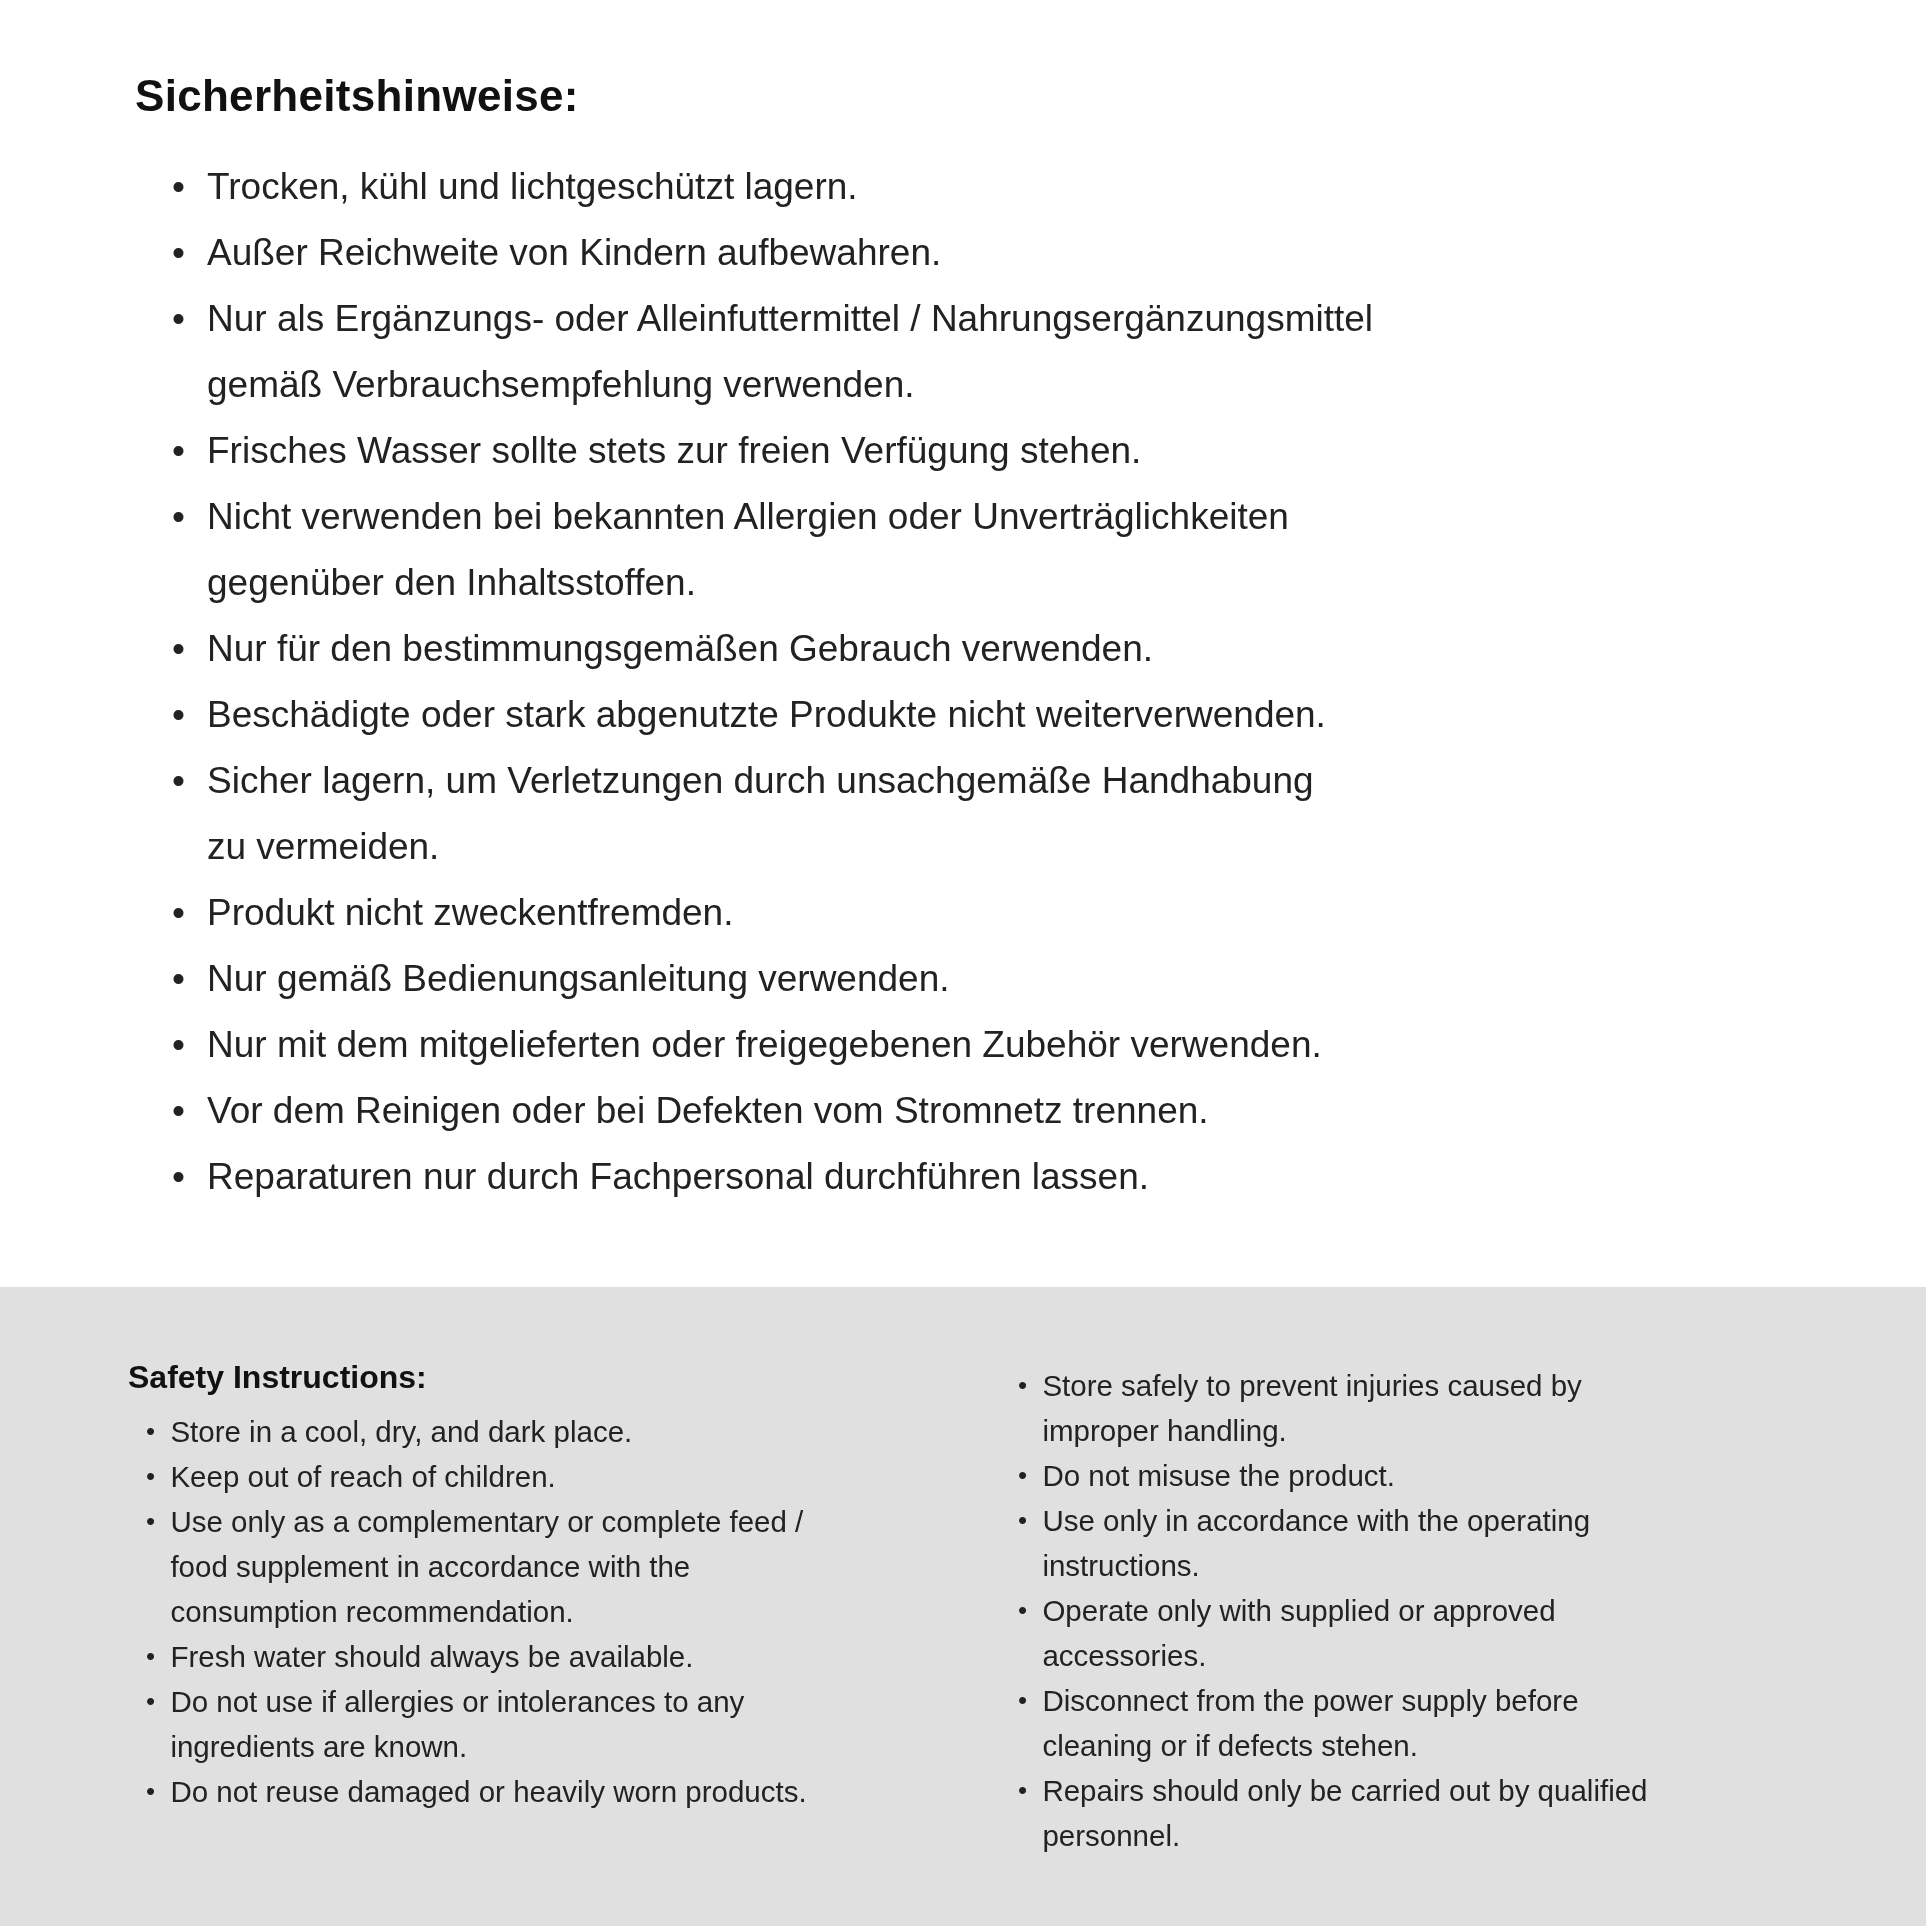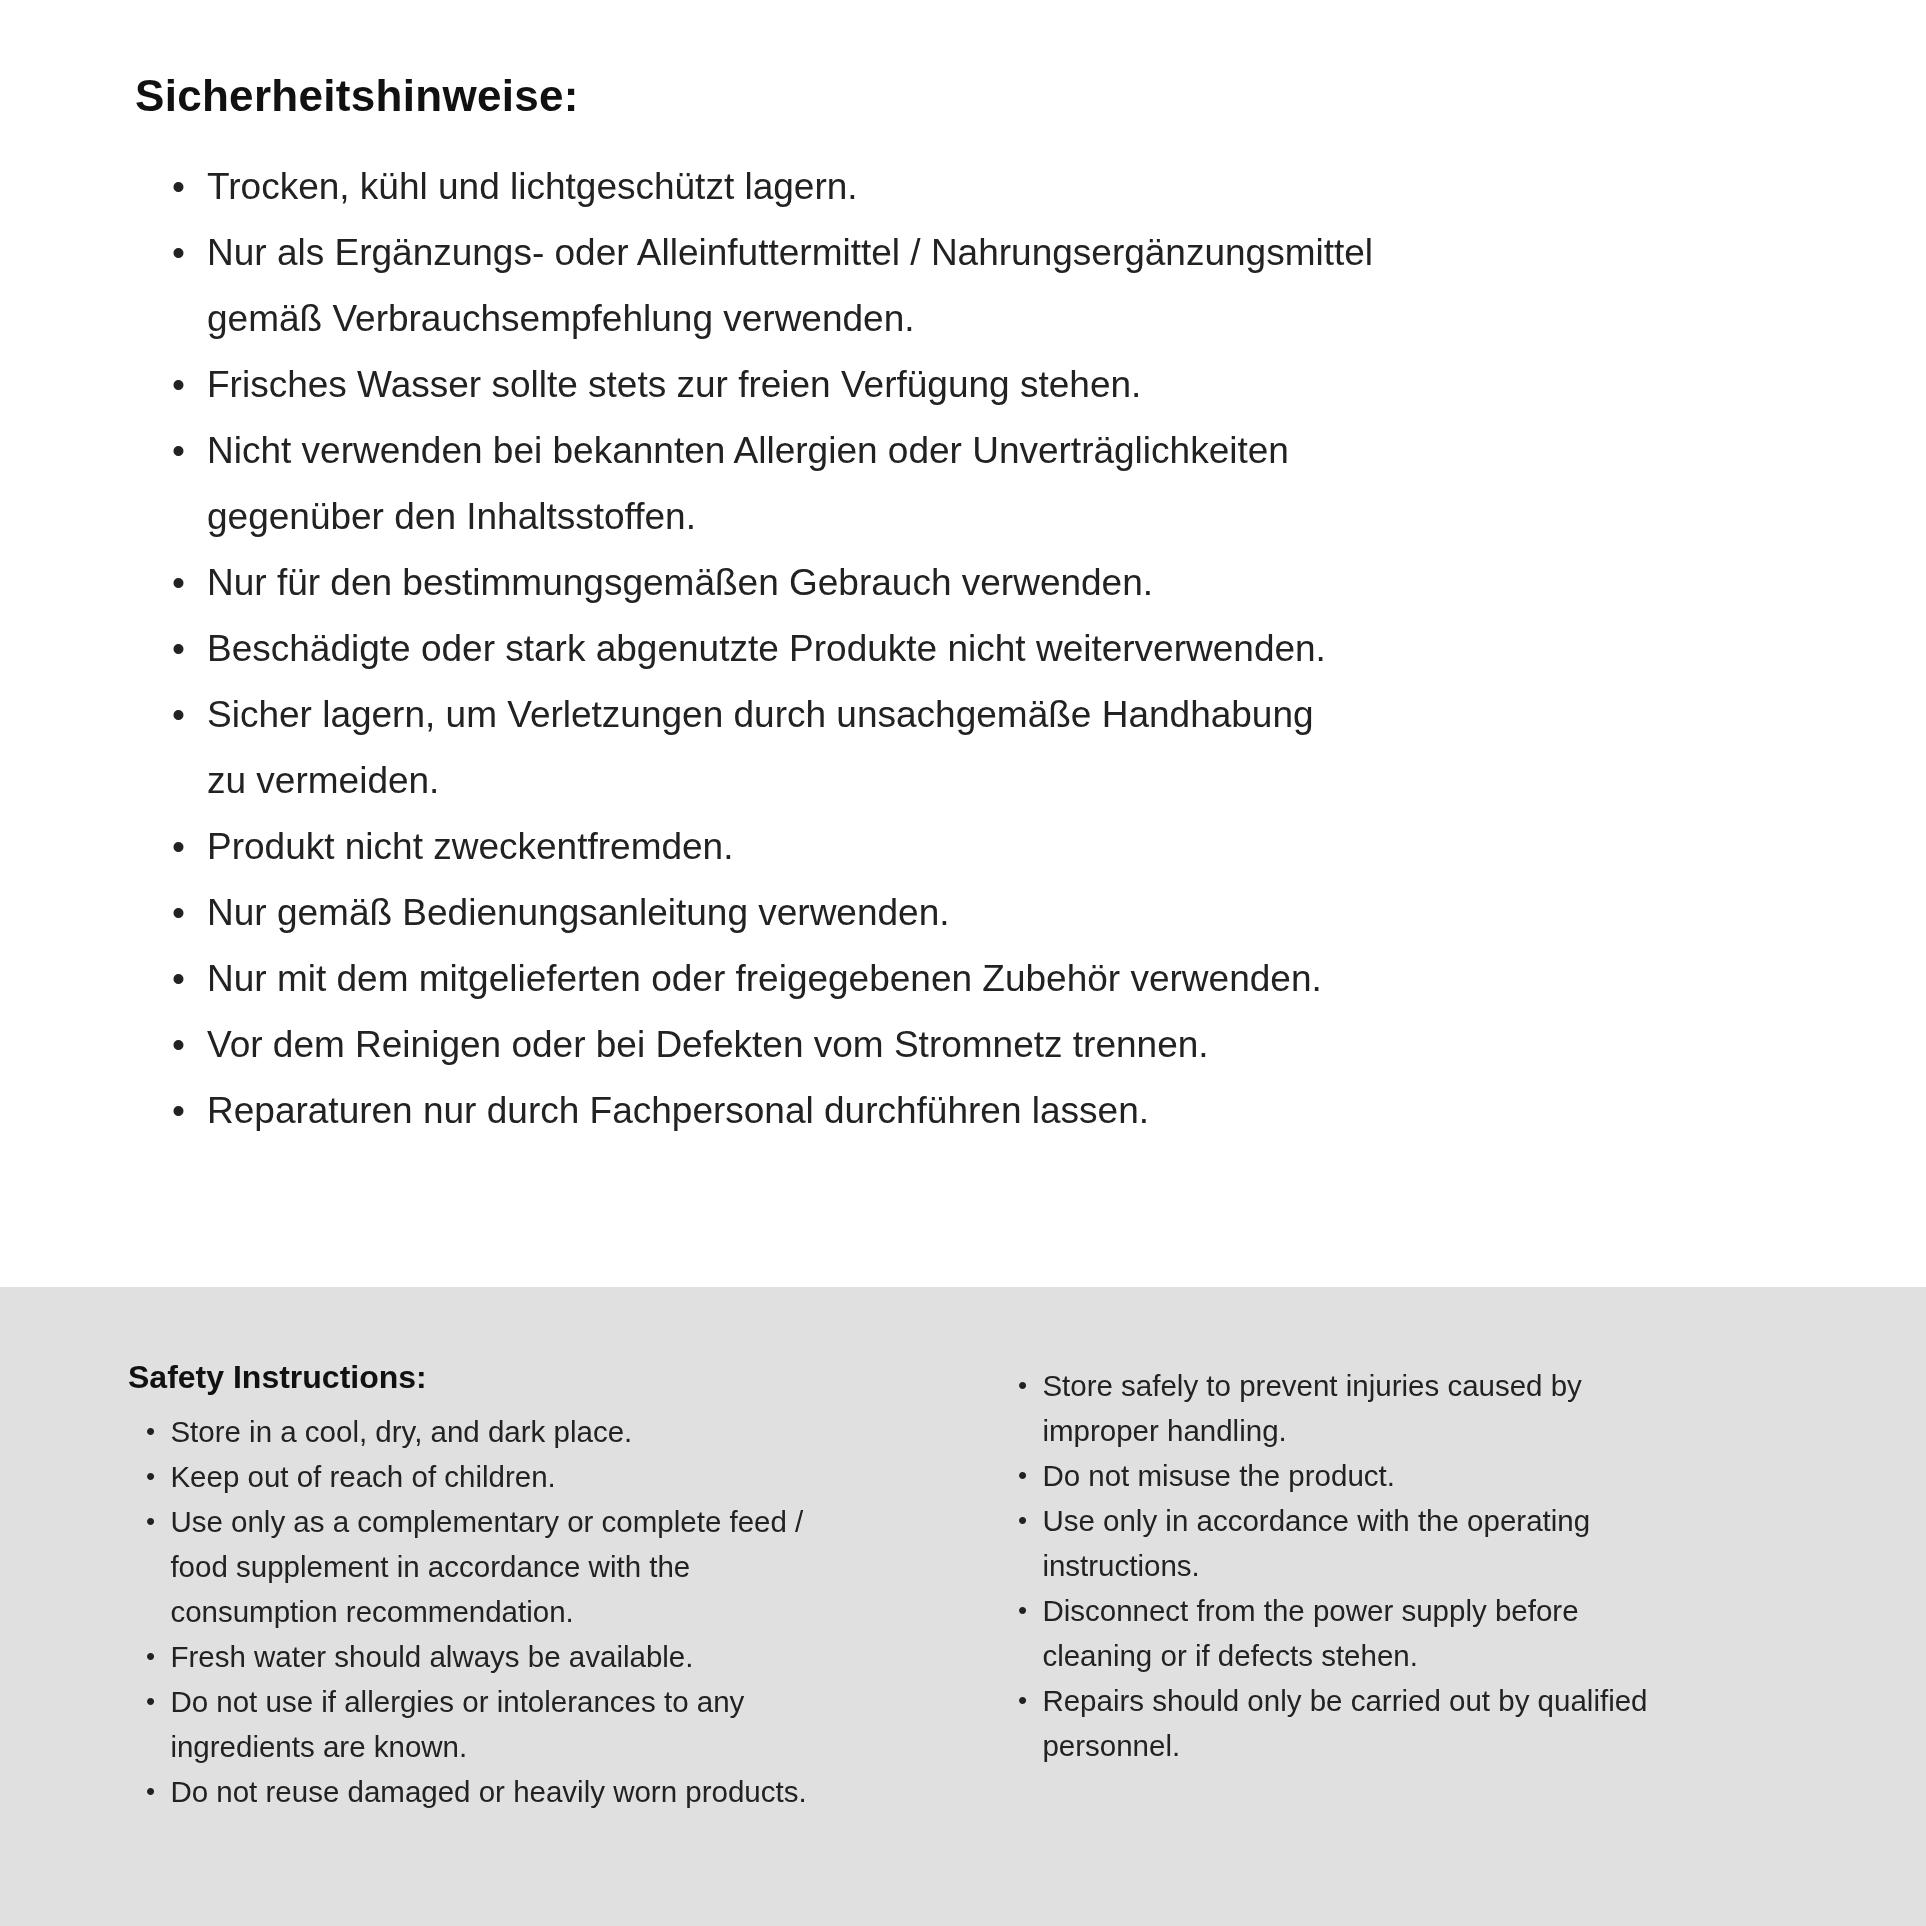--- a/index.html
+++ b/index.html
@@ -104,20 +104,21 @@
 </style>
 </head>
 <body>
 
 <div class="page">
 
   <div class="german-section">
     <h1 class="german-title">Sicherheitshinweise:</h1>
     <ul class="german-list">
         <li>Trocken, kühl und lichtgeschützt lagern.</li>
+        <li>Außer Reichweite von Kindern aufbewahren.</li>
         <li>Nur als Ergänzungs- oder Alleinfuttermittel / Nahrungsergänzungsmittel
 gemäß Verbrauchsempfehlung verwenden.</li>
         <li>Frisches Wasser sollte stets zur freien Verfügung stehen.</li>
         <li>Nicht verwenden bei bekannten Allergien oder Unverträglichkeiten
 gegenüber den Inhaltsstoffen.</li>
         <li>Nur für den bestimmungsgemäßen Gebrauch verwenden.</li>
         <li>Beschädigte oder stark abgenutzte Produkte nicht weiterverwenden.</li>
         <li>Sicher lagern, um Verletzungen durch unsachgemäße Handhabung
 zu vermeiden.</li>
         <li>Produkt nicht zweckentfremden.</li>
@@ -143,20 +144,22 @@
           <li>Do not reuse damaged or heavily worn products.</li>
         </ul>
     </div>
     <div class="english-col-right">
       <ul class="english-list">
           <li>Store safely to prevent injuries caused by
 improper handling.</li>
           <li>Do not misuse the product.</li>
           <li>Use only in accordance with the operating
 instructions.</li>
+          <li>Operate only with supplied or approved
+accessories.</li>
           <li>Disconnect from the power supply before
 cleaning or if defects stehen.</li>
           <li>Repairs should only be carried out by qualified
 personnel.</li>
         </ul>
     </div>
   </div>
 
 </div>
 

